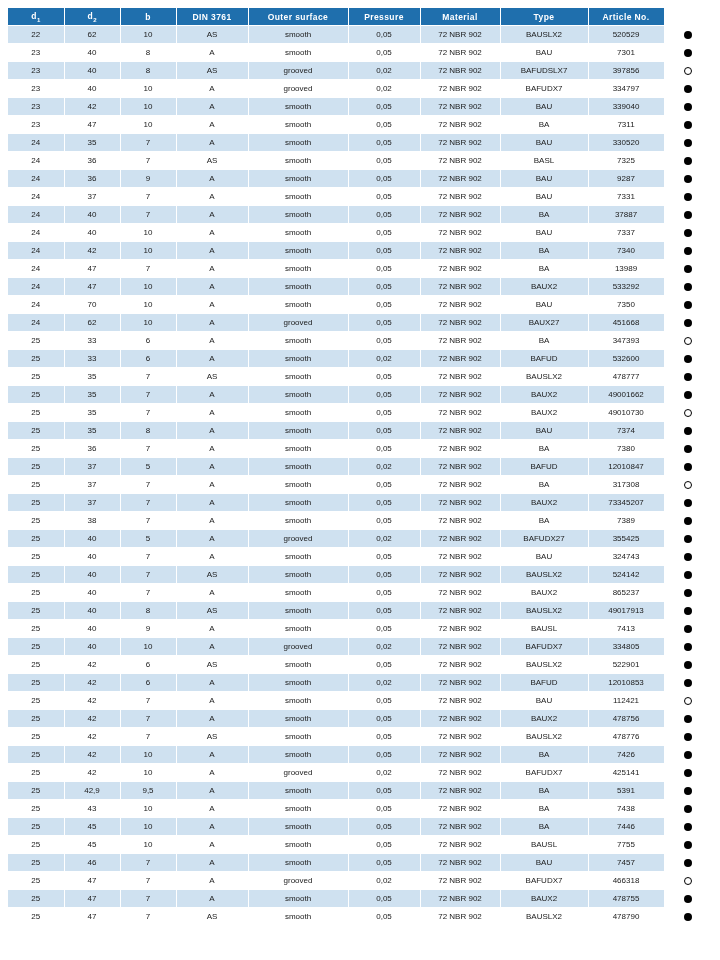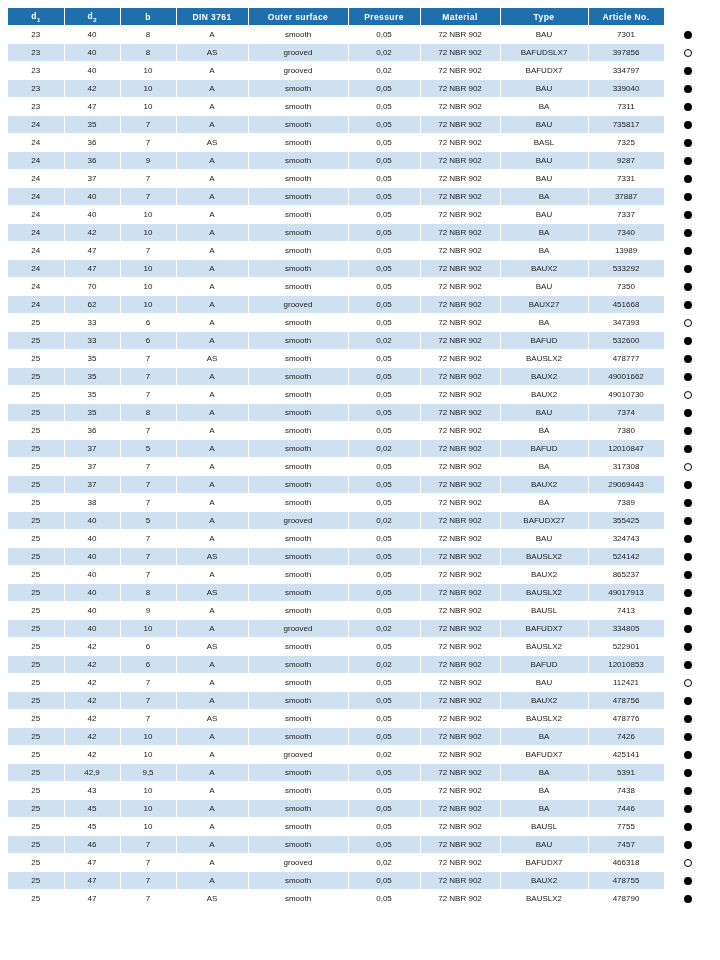--- a/index.html
+++ b/index.html
@@ -117,20 +117,32 @@
         <th>DIN 3761</th>
         <th>Outer surface</th>
         <th>Pressure</th>
         <th>Material</th>
         <th>Type</th>
         <th>Article No.</th>
         <th></th>
       </tr>
     </thead>
     <tbody id="tbody">
+        <tr class="alt">
+          <td>22</td>
+          <td>62</td>
+          <td>10</td>
+          <td>AS</td>
+          <td>smooth</td>
+          <td>0,05</td>
+          <td>72 NBR 902</td>
+          <td>BAUSLX2</td>
+          <td>520529</td>
+          <td class="markcell"><span class="dot"></span></td>
+        </tr>
         <tr class="norm">
           <td>23</td>
           <td>40</td>
           <td>8</td>
           <td>A</td>
           <td>smooth</td>
           <td>0,05</td>
           <td>72 NBR 902</td>
           <td>BAU</td>
           <td>7301</td>
@@ -186,21 +198,21 @@
         </tr>
         <tr class="alt">
           <td>24</td>
           <td>35</td>
           <td>7</td>
           <td>A</td>
           <td>smooth</td>
           <td>0,05</td>
           <td>72 NBR 902</td>
           <td>BAU</td>
-          <td>735817</td>
+          <td>330520</td>
           <td class="markcell"><span class="dot"></span></td>
         </tr>
         <tr class="norm">
           <td>24</td>
           <td>36</td>
           <td>7</td>
           <td>AS</td>
           <td>smooth</td>
           <td>0,05</td>
           <td>72 NBR 902</td>
@@ -426,21 +438,21 @@
         </tr>
         <tr class="alt">
           <td>25</td>
           <td>37</td>
           <td>7</td>
           <td>A</td>
           <td>smooth</td>
           <td>0,05</td>
           <td>72 NBR 902</td>
           <td>BAUX2</td>
-          <td>29069443</td>
+          <td>73345207</td>
           <td class="markcell"><span class="dot"></span></td>
         </tr>
         <tr class="norm">
           <td>25</td>
           <td>38</td>
           <td>7</td>
           <td>A</td>
           <td>smooth</td>
           <td>0,05</td>
           <td>72 NBR 902</td>

